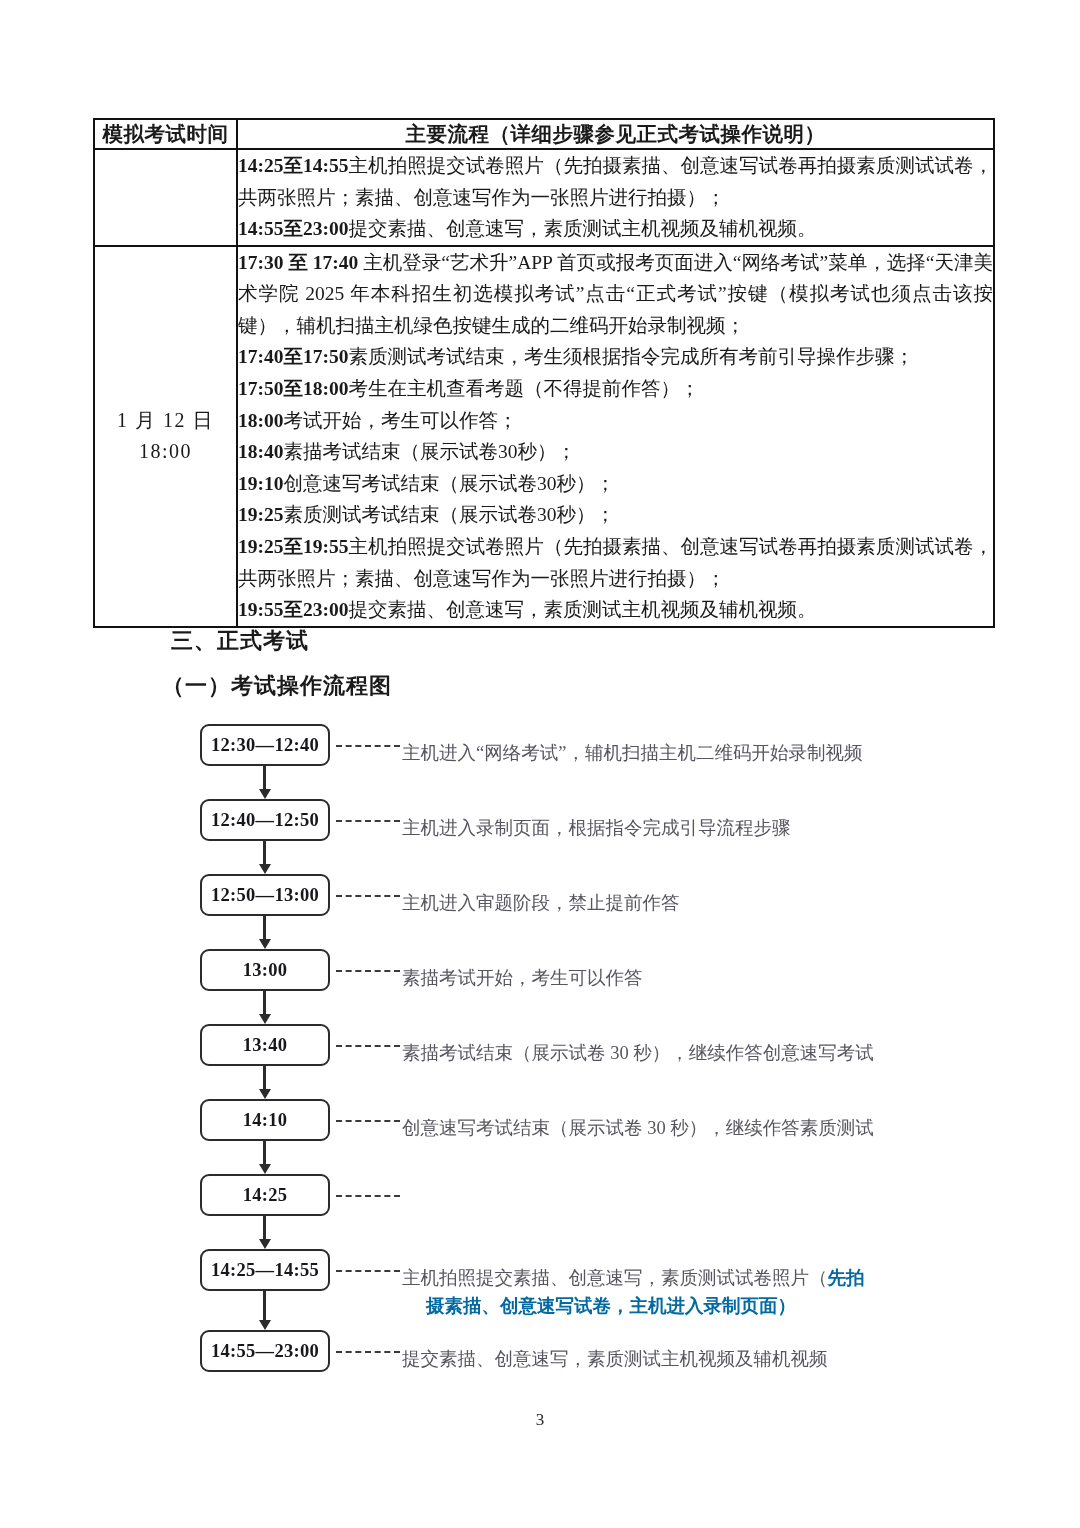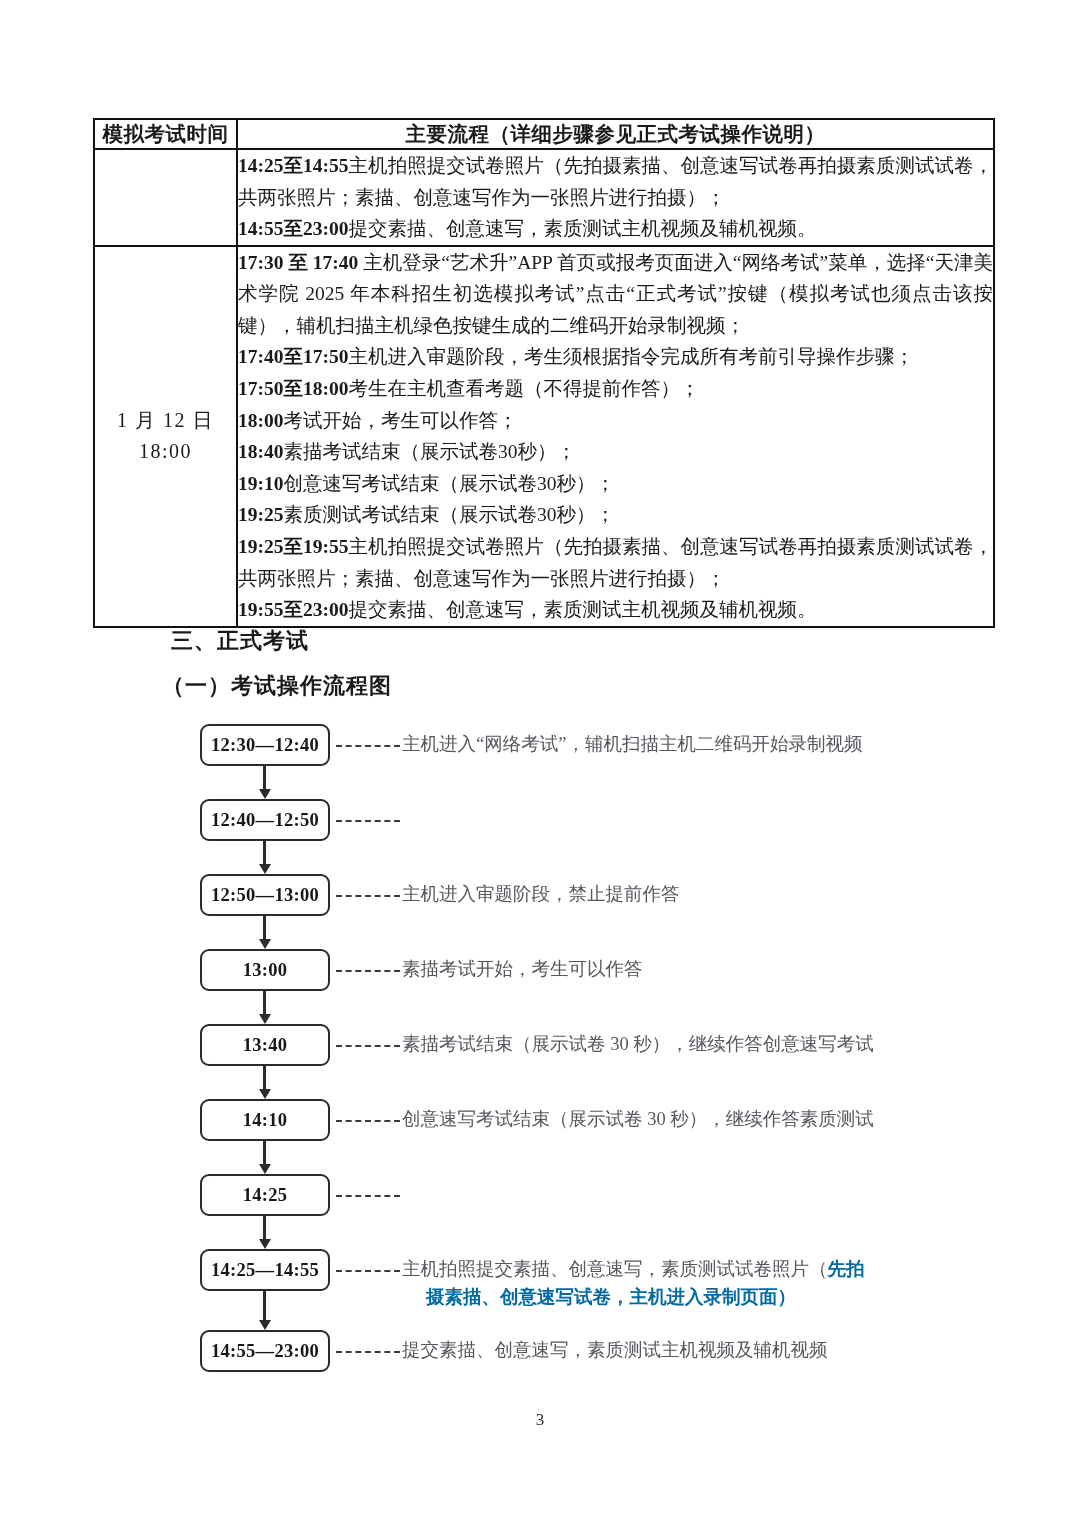--- a/index.html
+++ b/index.html
@@ -115,21 +115,21 @@
     position: absolute;
     left: 336px;
     top: 21px;
     width: 64px;
     height: 0;
     border-top: 2.4px dashed #3a3a3a;
   }
   .flow-label {
     position: absolute;
     left: 402px;
-    top: 7px;
+    top: 16px;
     font-size: 18.5px;
     line-height: 1.5;
     color: #56565e;
     white-space: nowrap;
   }
   .flow-label .red {
     color: #0369a1;
     font-weight: 700;
   }
   .flow-label .l2 {
@@ -191,21 +191,21 @@
           <div class="proc-para"><span class="b">14:55至23:00</span><span>提交素描、创意速写，素质测试主机视频及辅机视频。</span></div>
         </td>
       </tr>
       <tr>
         <td class="time-cell">
           <span class="d-line">1 月 12 日</span>
           <span class="d-line">18:00</span>
         </td>
         <td class="proc-cell">
           <div class="proc-para"><span class="b">17:30 至 17:40 </span><span>主机登录“艺术升”APP 首页或报考页面进入“网络考试”菜单，选择“天津美术学院 2025 年本科招生初选模拟考试”点击“正式考试”按键（模拟考试也须点击该按键），辅机扫描主机绿色按键生成的二维码开始录制视频；</span></div>
-          <div class="proc-para"><span class="b">17:40至17:50</span><span>主机进入审题阶段，考生须根据指令完成所有考前引导操作步骤；</span></div>
+          <div class="proc-para"><span class="b">17:40至17:50</span><span>素质测试考试结束，考生须根据指令完成所有考前引导操作步骤；</span></div>
           <div class="proc-para"><span class="b">17:50至18:00</span><span>考生在主机查看考题（不得提前作答）；</span></div>
           <div class="proc-para"><span class="b">18:00</span><span>考试开始，考生可以作答；</span></div>
           <div class="proc-para"><span class="b">18:40</span><span>素描考试结束（展示试卷30秒）；</span></div>
           <div class="proc-para"><span class="b">19:10</span><span>创意速写考试结束（展示试卷30秒）；</span></div>
           <div class="proc-para"><span class="b">19:25</span><span>素质测试考试结束（展示试卷30秒）；</span></div>
           <div class="proc-para"><span class="b">19:25至19:55</span><span>主机拍照提交试卷照片（先拍摄素描、创意速写试卷再拍摄素质测试试卷，共两张照片；素描、创意速写作为一张照片进行拍摄）；</span></div>
           <div class="proc-para"><span class="b">19:55至23:00</span><span>提交素描、创意速写，素质测试主机视频及辅机视频。</span></div>
         </td>
       </tr>
     </tbody>
@@ -220,20 +220,21 @@
       <div class="dash"></div>
       <div class="flow-label"><span>主机进入“网络考试”，辅机扫描主机二维码开始录制视频</span></div>
     </div>
     <div class="arrow" style="top: 54px; height: 33px;">
       <div class="stem" style="height: 24px;"></div>
       <div class="head" style="top: 23px;"></div>
     </div>
     <div class="flow-row" style="top: 87px;">
       <div class="flow-box">12:40—12:50</div>
       <div class="dash"></div>
+      <div class="flow-label"><span>主机进入录制页面，根据指令完成引导流程步骤</span></div>
     </div>
     <div class="arrow" style="top: 129px; height: 33px;">
       <div class="stem" style="height: 24px;"></div>
       <div class="head" style="top: 23px;"></div>
     </div>
     <div class="flow-row" style="top: 162px;">
       <div class="flow-box">12:50—13:00</div>
       <div class="dash"></div>
       <div class="flow-label"><span>主机进入审题阶段，禁止提前作答</span></div>
     </div>

